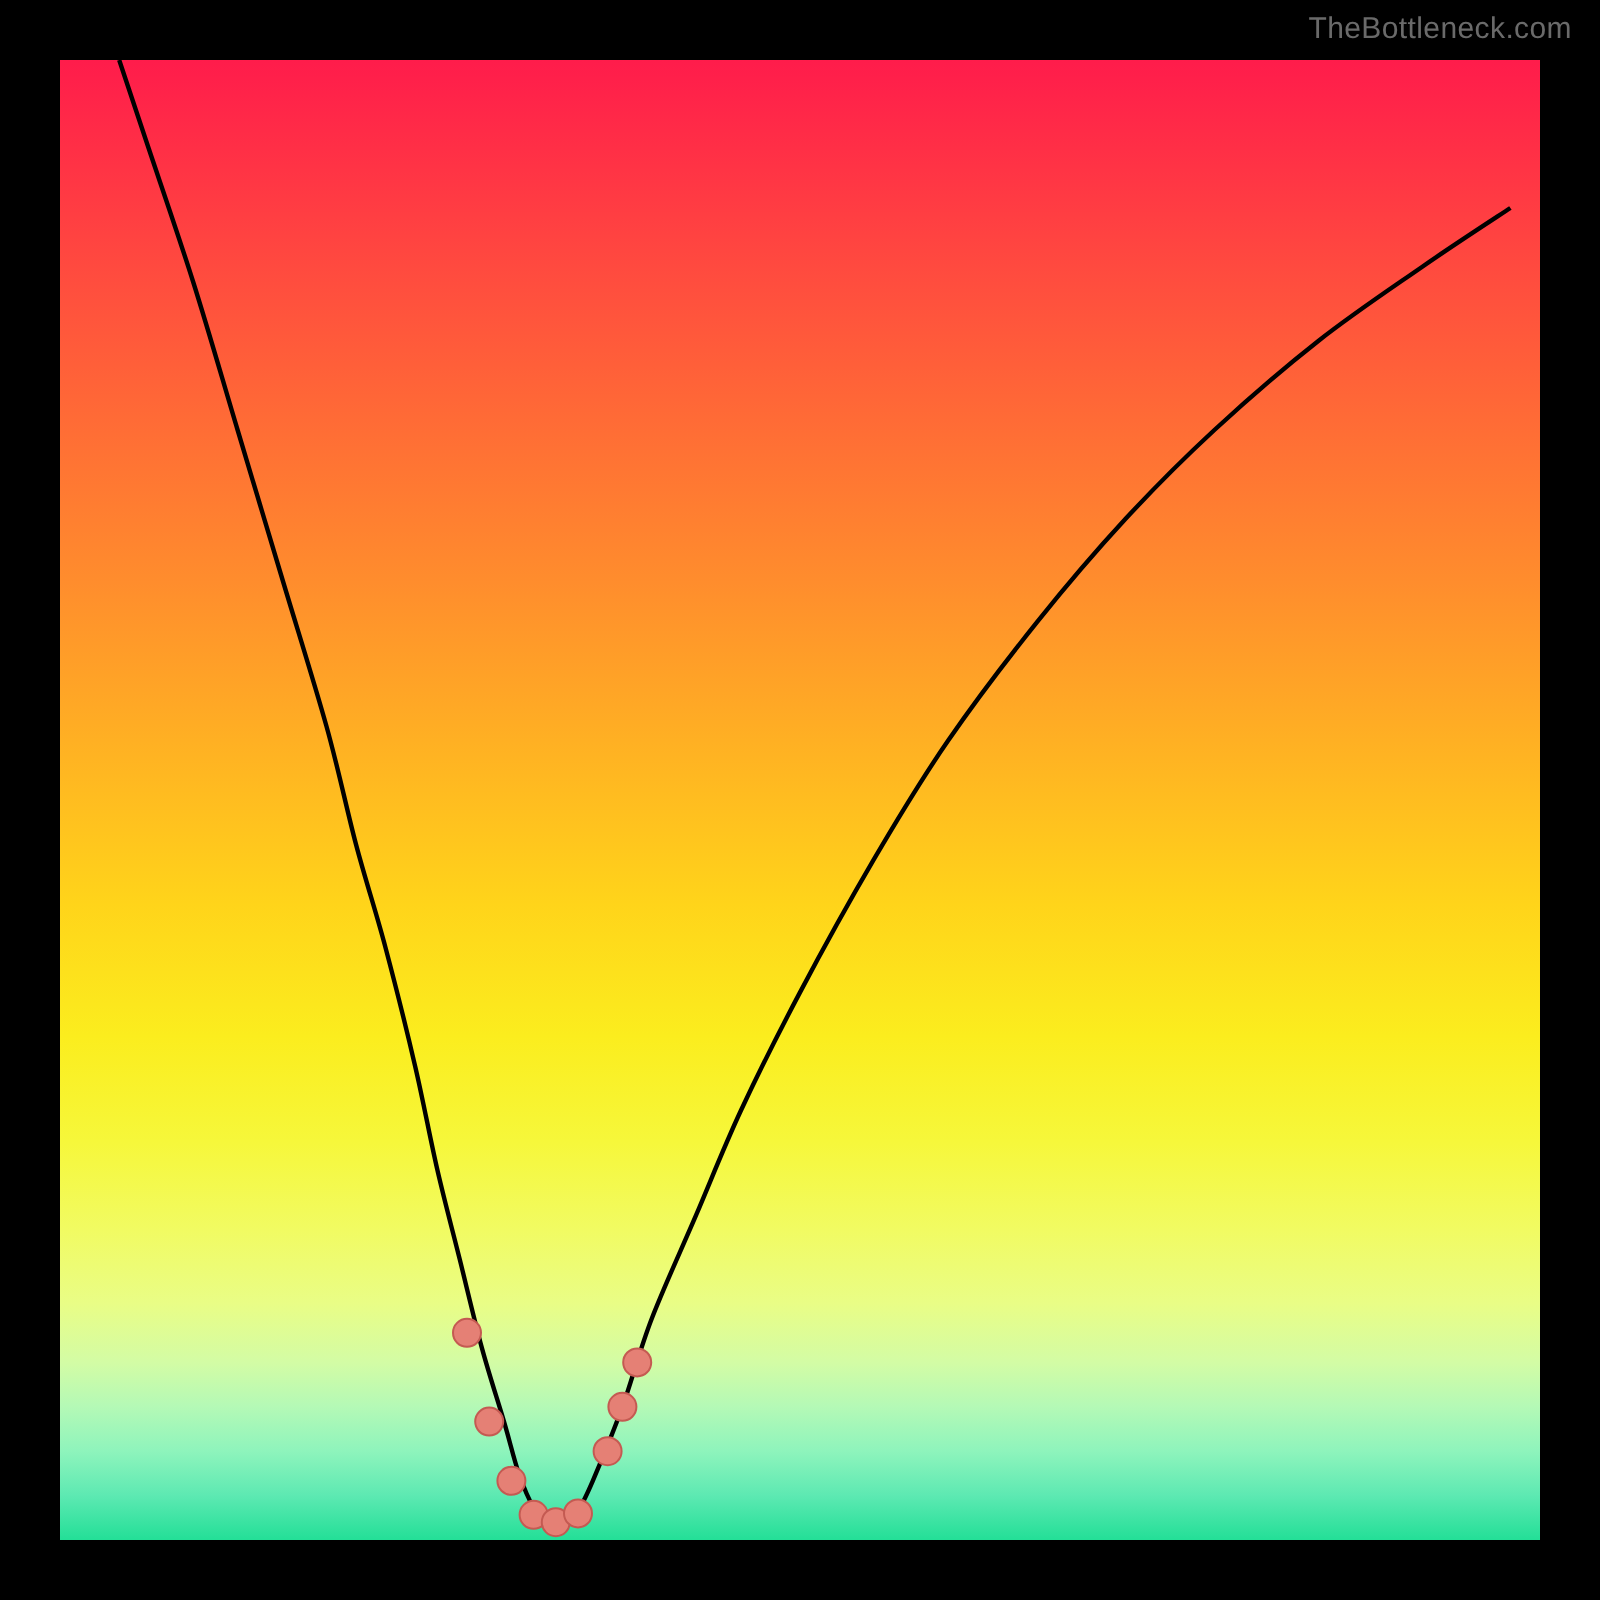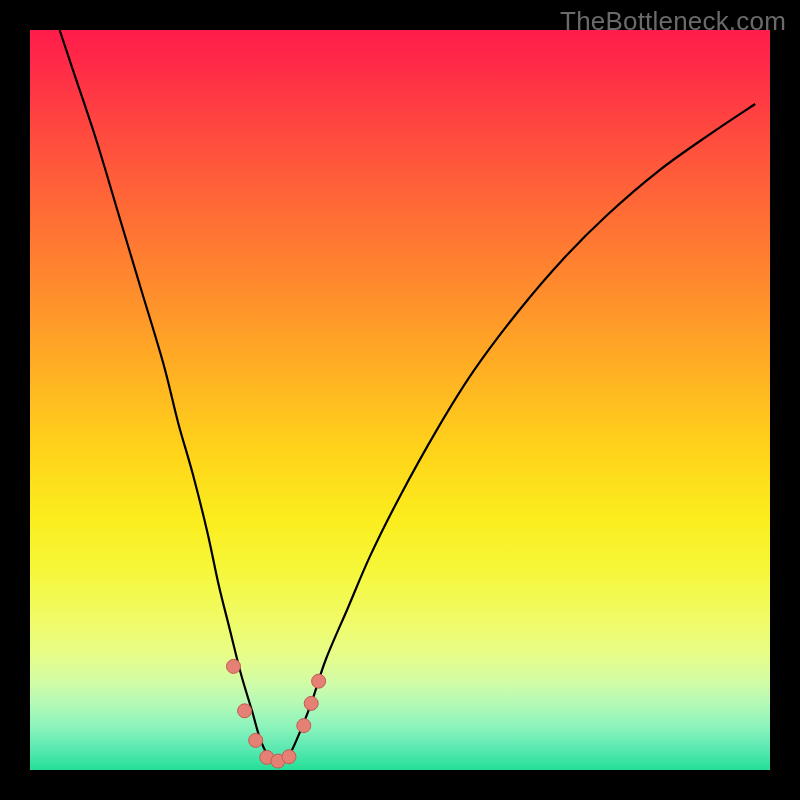--- a/index.html
+++ b/index.html
@@ -44,21 +44,21 @@
       #8ef4bc 94%,
       #5de9b2 97%,
       #23df97 100%
     );
   }
   .watermark {
     position: absolute;
     top: 6px;
     right: 14px;
     color: #6a6a6a;
-    font-size: 26px;
+    font-size: 15px;
     letter-spacing: 0.2px;
     font-weight: 400;
   }
   svg.curve {
     position: absolute;
     left: 0;
     top: 0;
     width: 740px;
     height: 740px;
   }

